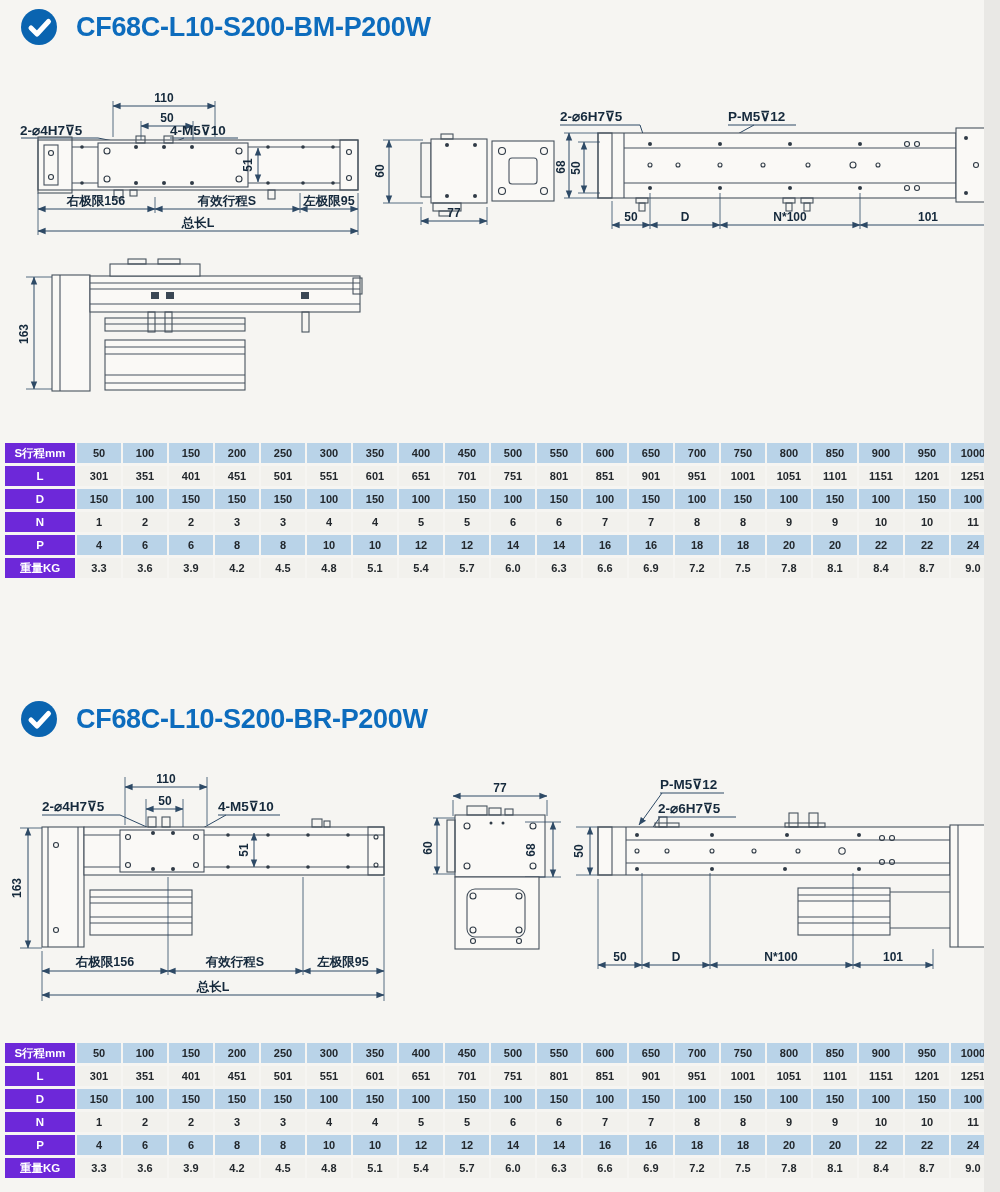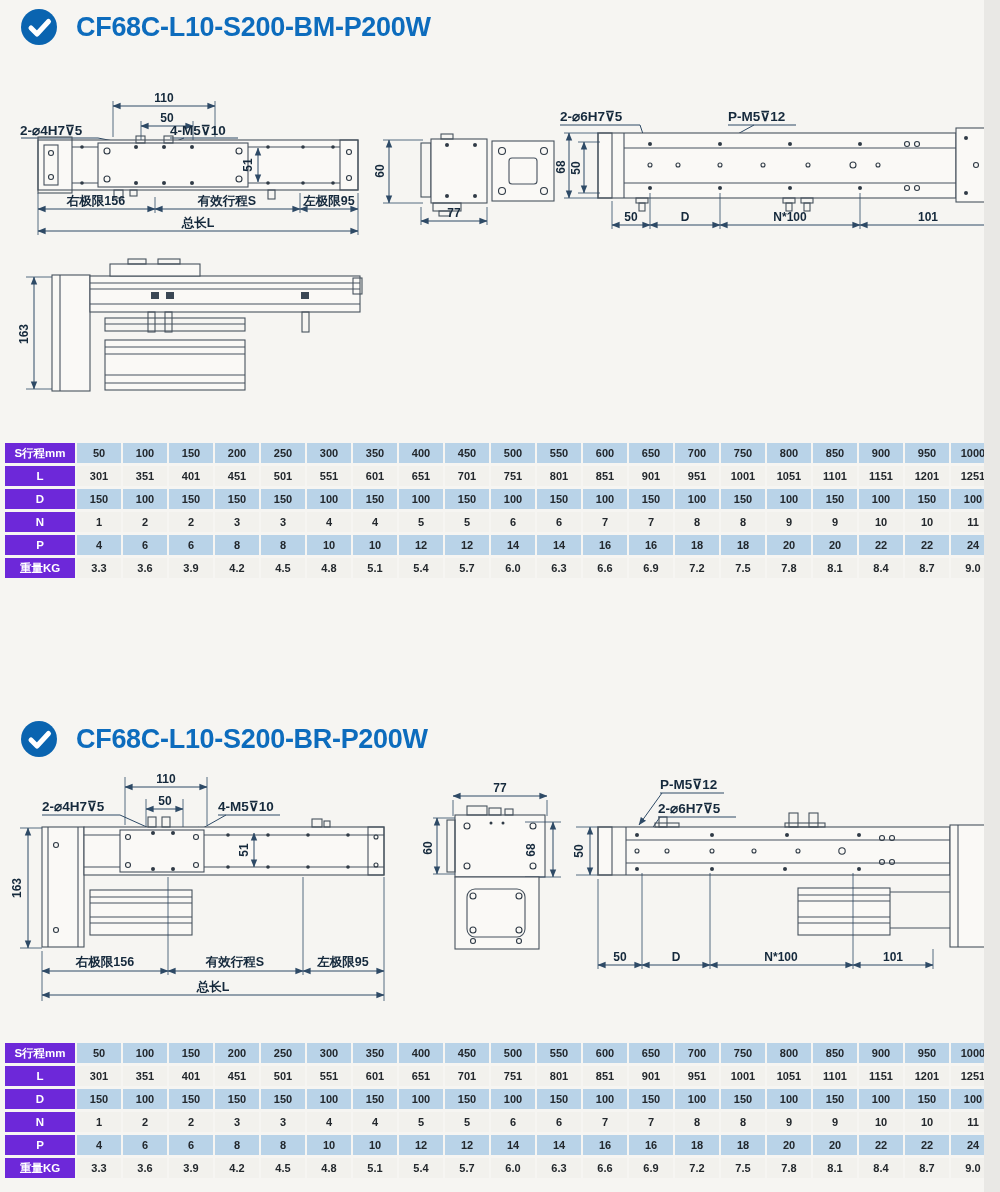--- a/index.html
+++ b/index.html
@@ -368,21 +368,21 @@
         <div class="t-cell">7.2</div>
         <div class="t-cell">7.5</div>
         <div class="t-cell">7.8</div>
         <div class="t-cell">8.1</div>
         <div class="t-cell">8.4</div>
         <div class="t-cell">8.7</div>
         <div class="t-cell">9.0</div>
       </div>
     </div>
 
-  <div class="hdr" style="top:720px;">
+  <div class="hdr" style="top:700px;">
     <svg class="chk" viewBox="0 0 38 38">
       <circle cx="19" cy="19" r="18" fill="#0a64b0"></circle>
       <path d="M11 20 l6 6 l11.5 -12.5" fill="none" stroke="#ffffff" stroke-width="5" stroke-linecap="round" stroke-linejoin="round"></path>
     </svg>
     <div class="ptitle">CF68C-L10-S200-BR-P200W</div>
   </div>
 
   <svg class="draw" style="left:8px;top:765px" width="425" height="250" viewBox="0 0 425 250">
     <line class="ext" x1="117" y1="12" x2="117" y2="60"></line>
       <line class="ext" x1="199" y1="12" x2="199" y2="60"></line>

